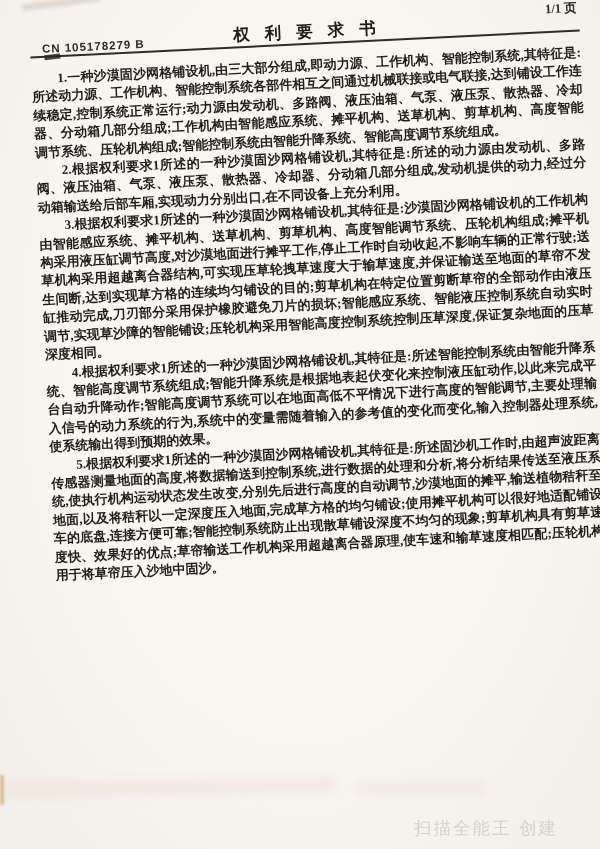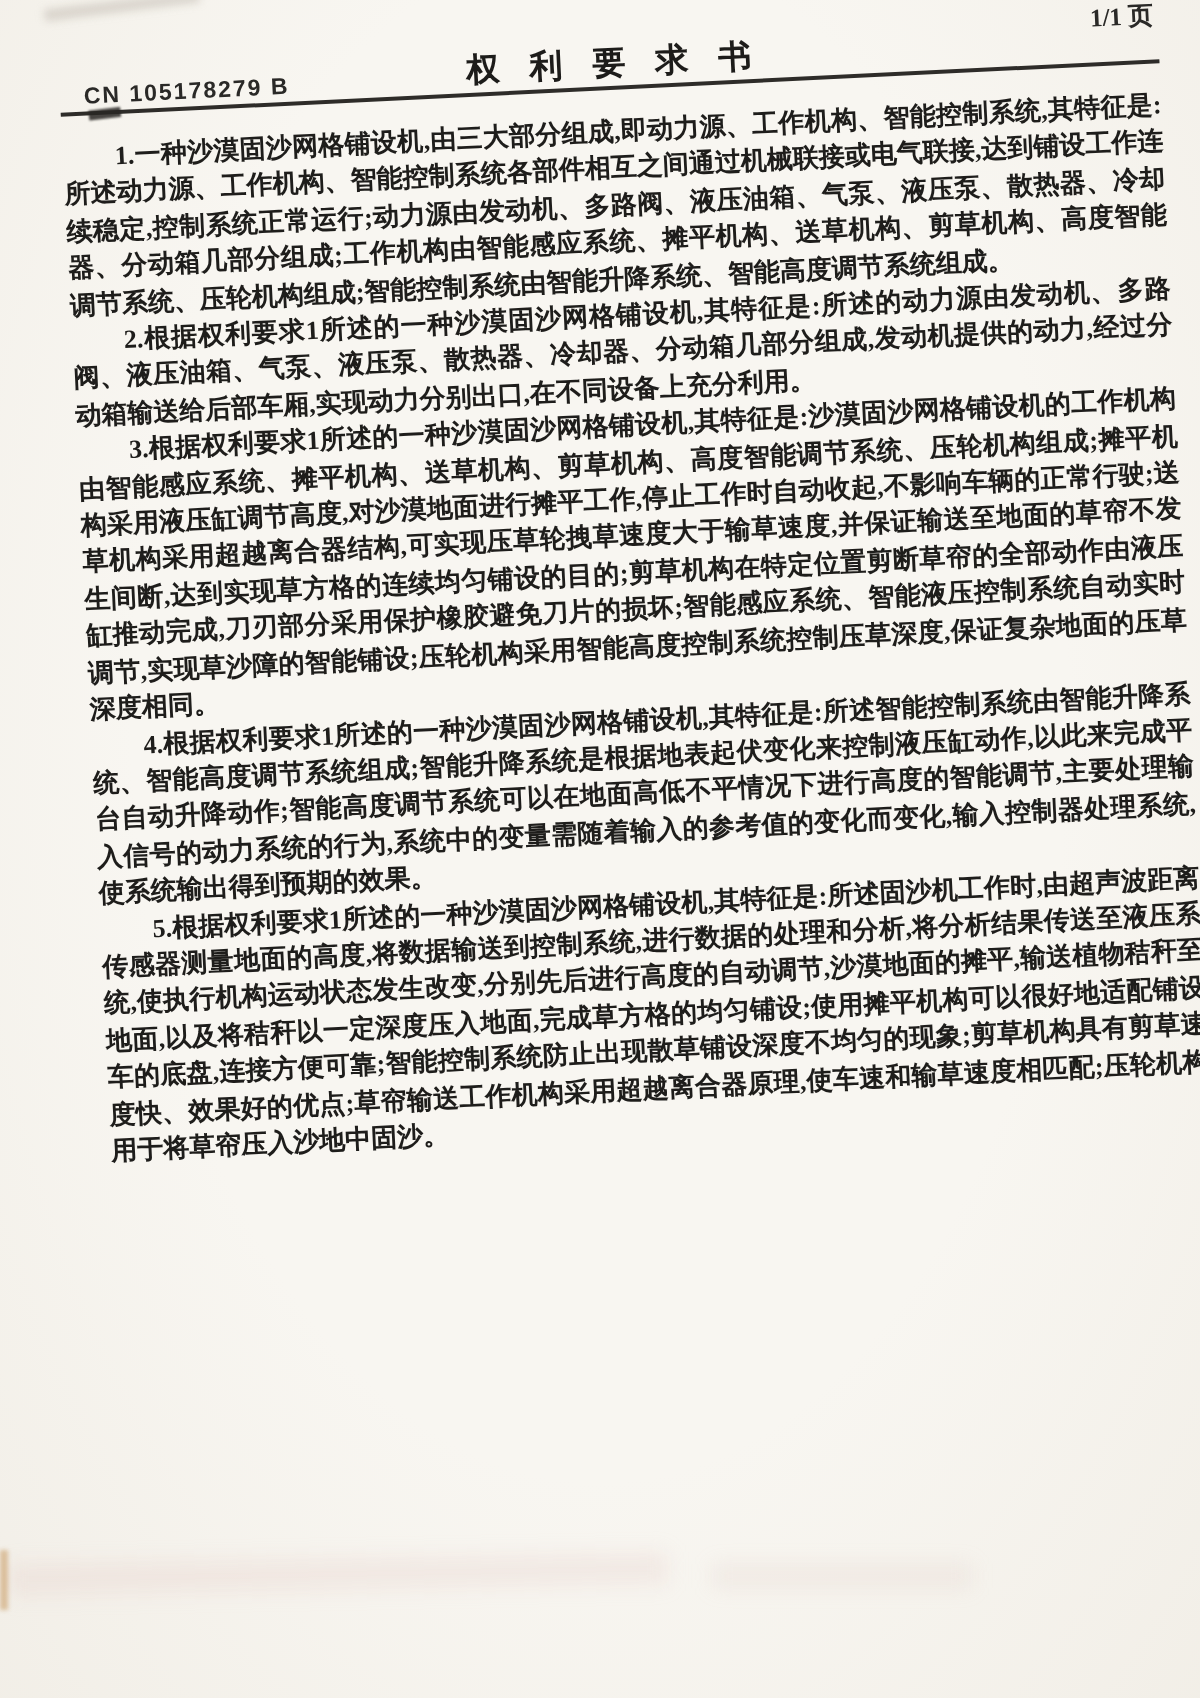--- a/index.html
+++ b/index.html
@@ -100,14 +100,15 @@
 
     <div class="claims">
       <p>1.一种沙漠固沙网格铺设机,由三大部分组成,即动力源、工作机构、智能控制系统,其特征是:所述动力源、工作机构、智能控制系统各部件相互之间通过机械联接或电气联接,达到铺设工作连续稳定,控制系统正常运行;动力源由发动机、多路阀、液压油箱、气泵、液压泵、散热器、冷却器、分动箱几部分组成;工作机构由智能感应系统、摊平机构、送草机构、剪草机构、高度智能调节系统、压轮机构组成;智能控制系统由智能升降系统、智能高度调节系统组成。</p>
       <p>2.根据权利要求1所述的一种沙漠固沙网格铺设机,其特征是:所述的动力源由发动机、多路阀、液压油箱、气泵、液压泵、散热器、冷却器、分动箱几部分组成,发动机提供的动力,经过分动箱输送给后部车厢,实现动力分别出口,在不同设备上充分利用。</p>
       <p>3.根据权利要求1所述的一种沙漠固沙网格铺设机,其特征是:沙漠固沙网格铺设机的工作机构由智能感应系统、摊平机构、送草机构、剪草机构、高度智能调节系统、压轮机构组成;摊平机构采用液压缸调节高度,对沙漠地面进行摊平工作,停止工作时自动收起,不影响车辆的正常行驶;送草机构采用超越离合器结构,可实现压草轮拽草速度大于输草速度,并保证输送至地面的草帘不发生间断,达到实现草方格的连续均匀铺设的目的;剪草机构在特定位置剪断草帘的全部动作由液压缸推动完成,刀刃部分采用保护橡胶避免刀片的损坏;智能感应系统、智能液压控制系统自动实时调节,实现草沙障的智能铺设;压轮机构采用智能高度控制系统控制压草深度,保证复杂地面的压草深度相同。</p>
       <p>4.根据权利要求1所述的一种沙漠固沙网格铺设机,其特征是:所述智能控制系统由智能升降系统、智能高度调节系统组成;智能升降系统是根据地表起伏变化来控制液压缸动作,以此来完成平台自动升降动作;智能高度调节系统可以在地面高低不平情况下进行高度的智能调节,主要处理输入信号的动力系统的行为,系统中的变量需随着输入的参考值的变化而变化,输入控制器处理系统,使系统输出得到预期的效果。</p>
       <p>5.根据权利要求1所述的一种沙漠固沙网格铺设机,其特征是:所述固沙机工作时,由超声波距离传感器测量地面的高度,将数据输送到控制系统,进行数据的处理和分析,将分析结果传送至液压系统,使执行机构运动状态发生改变,分别先后进行高度的自动调节,沙漠地面的摊平,输送植物秸秆至地面,以及将秸秆以一定深度压入地面,完成草方格的均匀铺设;使用摊平机构可以很好地适配铺设车的底盘,连接方便可靠;智能控制系统防止出现散草铺设深度不均匀的现象;剪草机构具有剪草速度快、效果好的优点;草帘输送工作机构采用超越离合器原理,使车速和输草速度相匹配;压轮机构用于将草帘压入沙地中固沙。</p>
     </div>
   </div>
 
+  <div class="watermark">扫描全能王 创建</div>
 
 </div>
 
 </body></html>

